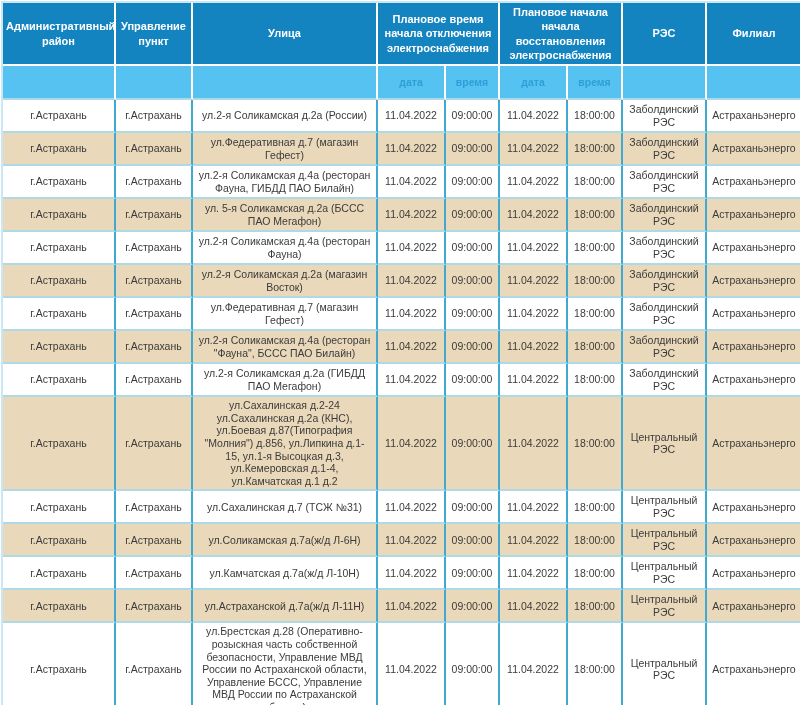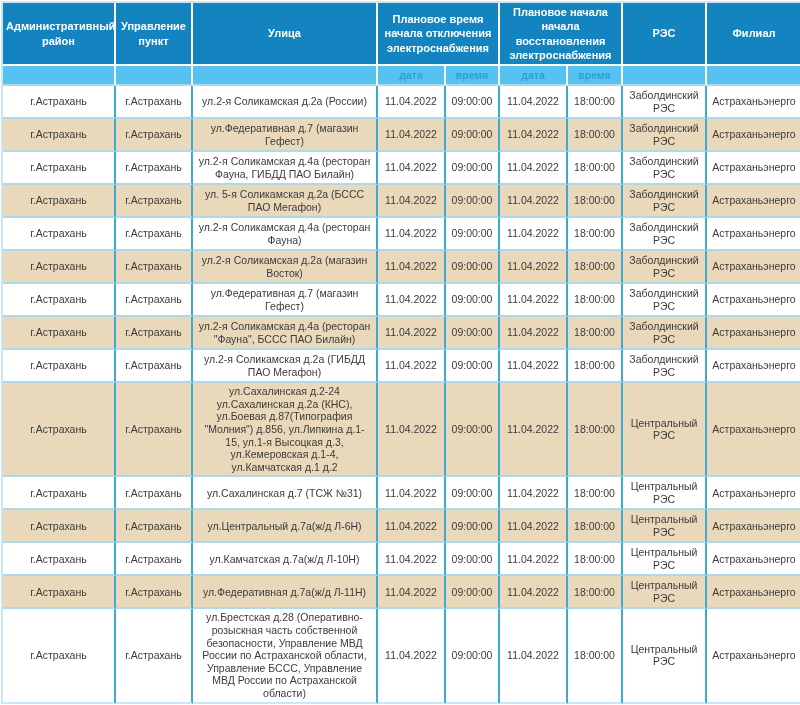--- a/index.html
+++ b/index.html
@@ -41,21 +41,21 @@
     padding: 2px 3px;
     height: 58px;
   }
   thead tr.subhead th {
     background: var(--subheader_bg, #56c2f2);
     color: var(--subheader_text, #2e9fd6);
     font-size: 10.5px;
     font-weight: 700;
     border-right: 2px solid #ffffff;
     border-bottom: 2px solid var(--border_horizontal, #aed9e6);
-    padding: 3px 2px;
+    padding: 10px 2px;
     height: 20px;
   }
   tbody td {
     background: var(--row_bg, #ffffff);
     color: var(--data_text, #3b3b3b);
     font-size: 10.5px;
     font-weight: 400;
     line-height: 1.2;
     border-right: 2px solid var(--border_vertical, #3fa9d0);
     border-bottom: 2px solid var(--border_horizontal, #aed9e6);
@@ -228,21 +228,21 @@
           <td>11.04.2022</td>
           <td>09:00:00</td>
           <td>11.04.2022</td>
           <td>18:00:00</td>
           <td>Центральный РЭС</td>
           <td>Астраханьэнерго</td>
         </tr>
         <tr class="alt">
           <td>г.Астрахань</td>
           <td>г.Астрахань</td>
-          <td>ул.Центральный д.7а(ж/д Л-6Н)</td>
+          <td>ул.Соликамская д.7а(ж/д Л-6Н)</td>
           <td>11.04.2022</td>
           <td>09:00:00</td>
           <td>11.04.2022</td>
           <td>18:00:00</td>
           <td>Центральный РЭС</td>
           <td>Астраханьэнерго</td>
         </tr>
         <tr>
           <td>г.Астрахань</td>
           <td>г.Астрахань</td>
@@ -250,21 +250,21 @@
           <td>11.04.2022</td>
           <td>09:00:00</td>
           <td>11.04.2022</td>
           <td>18:00:00</td>
           <td>Центральный РЭС</td>
           <td>Астраханьэнерго</td>
         </tr>
         <tr class="alt">
           <td>г.Астрахань</td>
           <td>г.Астрахань</td>
-          <td>ул.Федеративная д.7а(ж/д Л-11Н)</td>
+          <td>ул.Астраханской д.7а(ж/д Л-11Н)</td>
           <td>11.04.2022</td>
           <td>09:00:00</td>
           <td>11.04.2022</td>
           <td>18:00:00</td>
           <td>Центральный РЭС</td>
           <td>Астраханьэнерго</td>
         </tr>
         <tr>
           <td>г.Астрахань</td>
           <td>г.Астрахань</td>

